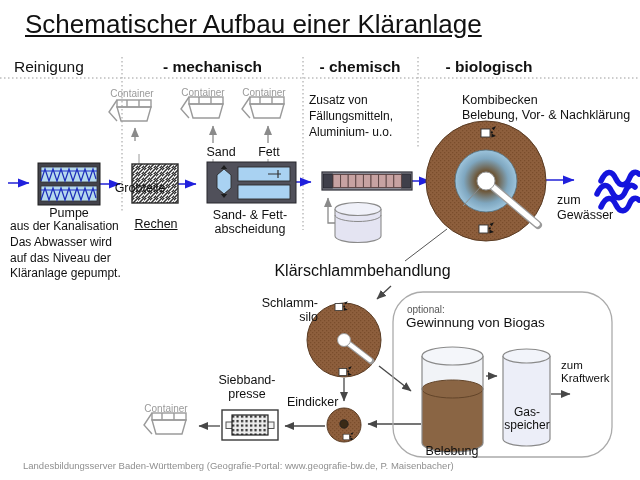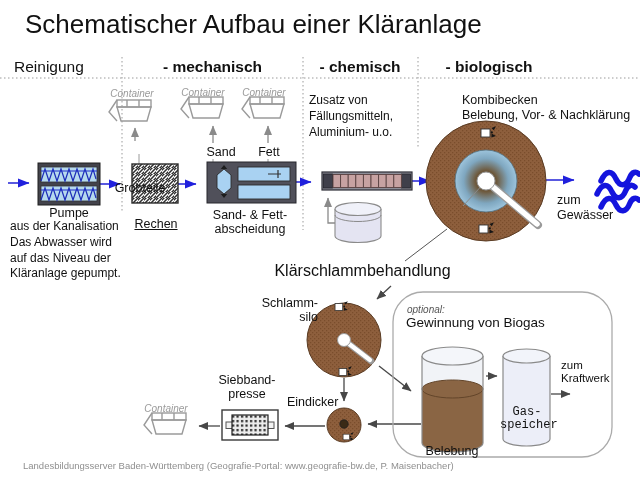--- a/index.html
+++ b/index.html
@@ -8,21 +8,21 @@
   #diagram{position:absolute;left:0;top:0;}
   .lbl{position:absolute;color:#111;line-height:1.1;white-space:nowrap;}
   .c{text-align:center;}
   .r{text-align:right;}
   .gray{color:#9a9a9a;}
   .title{font-size:26px;letter-spacing:0px;}
   .hdr{font-size:15.5px;font-weight:bold;}
   .hdr0{font-size:15.5px;font-weight:normal;}
   .dev{font-size:12.5px;}
   .sm{font-size:12px;}
-  .tiny{font-size:10px;font-style:italic;}
+  .tiny{font-size:10px;}
   .note{font-size:12px;line-height:1.32;}
   .big{font-size:16px;}
   .foot{font-size:9.5px;color:#8f8f8f;}
 </style>
 </head>
 <body>
 
 <div id="stage">
 
 <svg id="diagram" width="640" height="480" viewBox="0 0 640 480">
@@ -208,21 +208,21 @@
     <path d="M0,7 v83 a23.5,7 0 0 0 47,0 v-83" fill="#eceef8" stroke="#8a8a8a" stroke-width="1.2"></path>
     <ellipse cx="23.5" cy="7" rx="23.5" ry="7" fill="#f2f4fa" stroke="#8a8a8a" stroke-width="1.2"></ellipse>
   </g>
 
   <use href="#skip" x="108" y="99"></use>
   <use href="#skip" x="180" y="96"></use>
   <use href="#skip" x="241" y="96"></use>
   <use href="#skip" x="143" y="412"></use>
 </svg>
 
-<div class="lbl title" style="left:25px;top:10px;">Schematischer Aufbau einer Kläranlage</div>
+<div class="lbl title" style="left:25px;top:10px;text-decoration:underline;">Schematischer Aufbau einer Kläranlage</div>
 
 <div class="lbl hdr0" style="left:14px;top:58px;">Reinigung</div>
 <div class="lbl hdr c" style="left:130px;top:58px;width:165px;">- mechanisch</div>
 <div class="lbl hdr c" style="left:305px;top:58px;width:110px;">- chemisch</div>
 <div class="lbl hdr c" style="left:424px;top:58px;width:130px;text-align:center;">- biologisch</div>
 
 <div class="lbl tiny gray c" style="left:102px;top:88px;width:60px;">Container</div>
 <div class="lbl tiny gray c" style="left:173px;top:87px;width:60px;">Container</div>
 <div class="lbl tiny gray c" style="left:234px;top:87px;width:60px;">Container</div>
 <div class="lbl tiny gray c" style="left:136px;top:403px;width:60px;">Container</div>
@@ -272,21 +272,21 @@
 <div class="lbl dev c" style="left:210px;top:373px;width:74px;line-height:1.12;">
   <div>Siebband-</div>
   <div>presse</div>
 </div>
 
 <div class="lbl tiny" style="left:407px;top:304px;color:#555;">optional:</div>
 <div class="lbl" style="left:406px;top:316px;font-size:13.5px;">Gewinnung von Biogas</div>
 
 <div class="lbl dev c" style="left:420px;top:445px;width:64px;">Belebung</div>
 
-<div class="lbl sm c" style="left:500px;top:406px;width:54px;line-height:1.12;font-family:Liberation Mono, monospace;">
+<div class="lbl sm c" style="left:500px;top:406px;width:54px;line-height:1.12;">
   <div>Gas-</div>
   <div>speicher</div>
 </div>
 
 <div class="lbl" style="left:561px;top:359px;font-size:11.5px;line-height:1.12;">
   <div>zum</div>
   <div>Kraftwerk</div>
 </div>
 
 <div class="lbl foot" style="left:7px;top:461px;padding-left:16px;">Landesbildungsserver Baden-Württemberg (Geografie-Portal: www.geografie-bw.de, P. Maisenbacher)</div>

